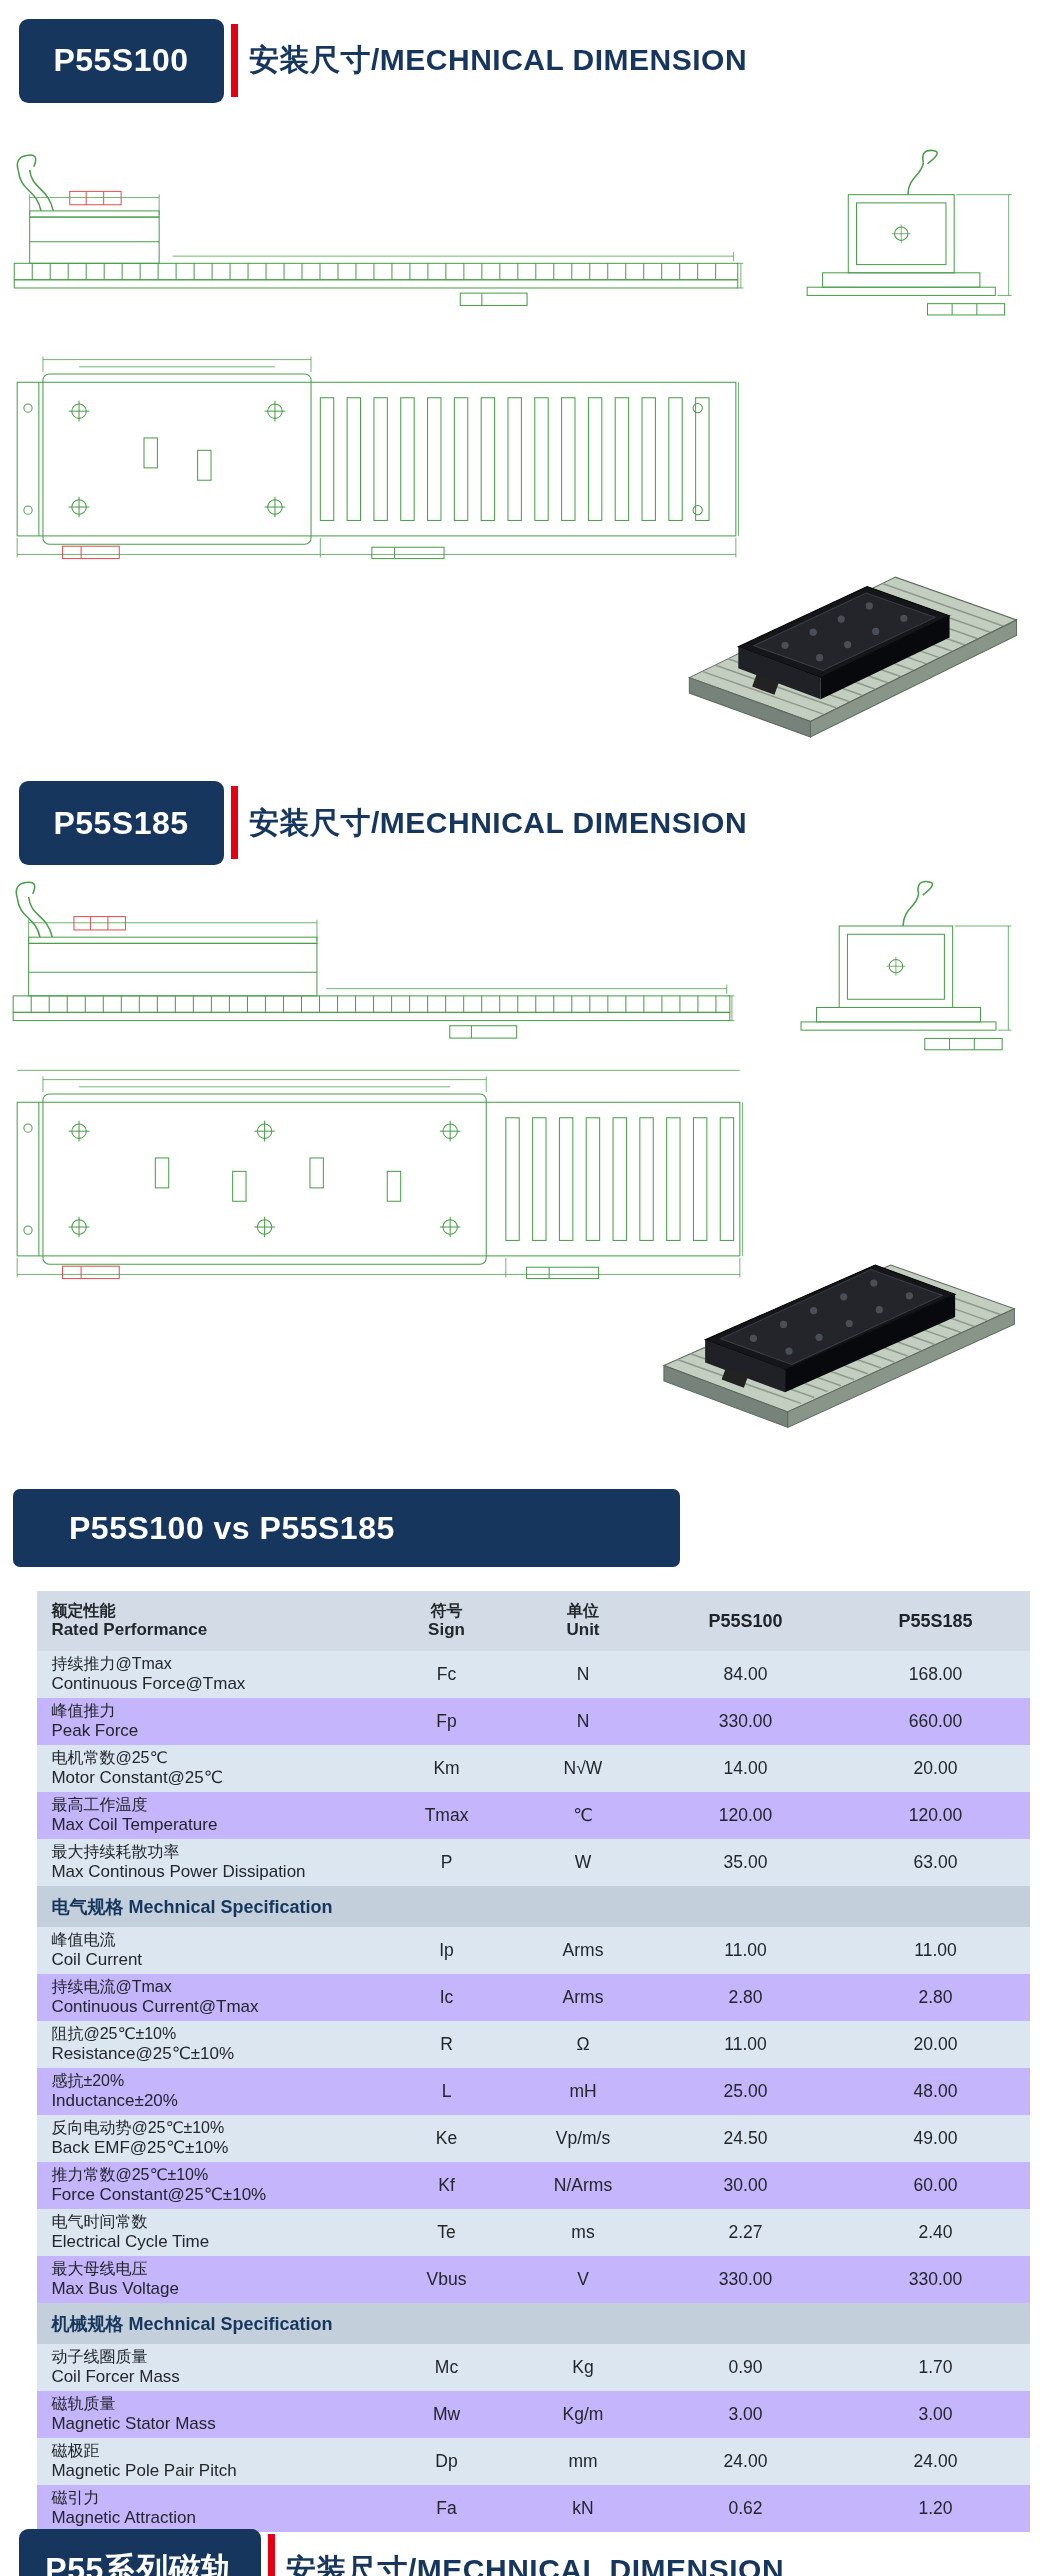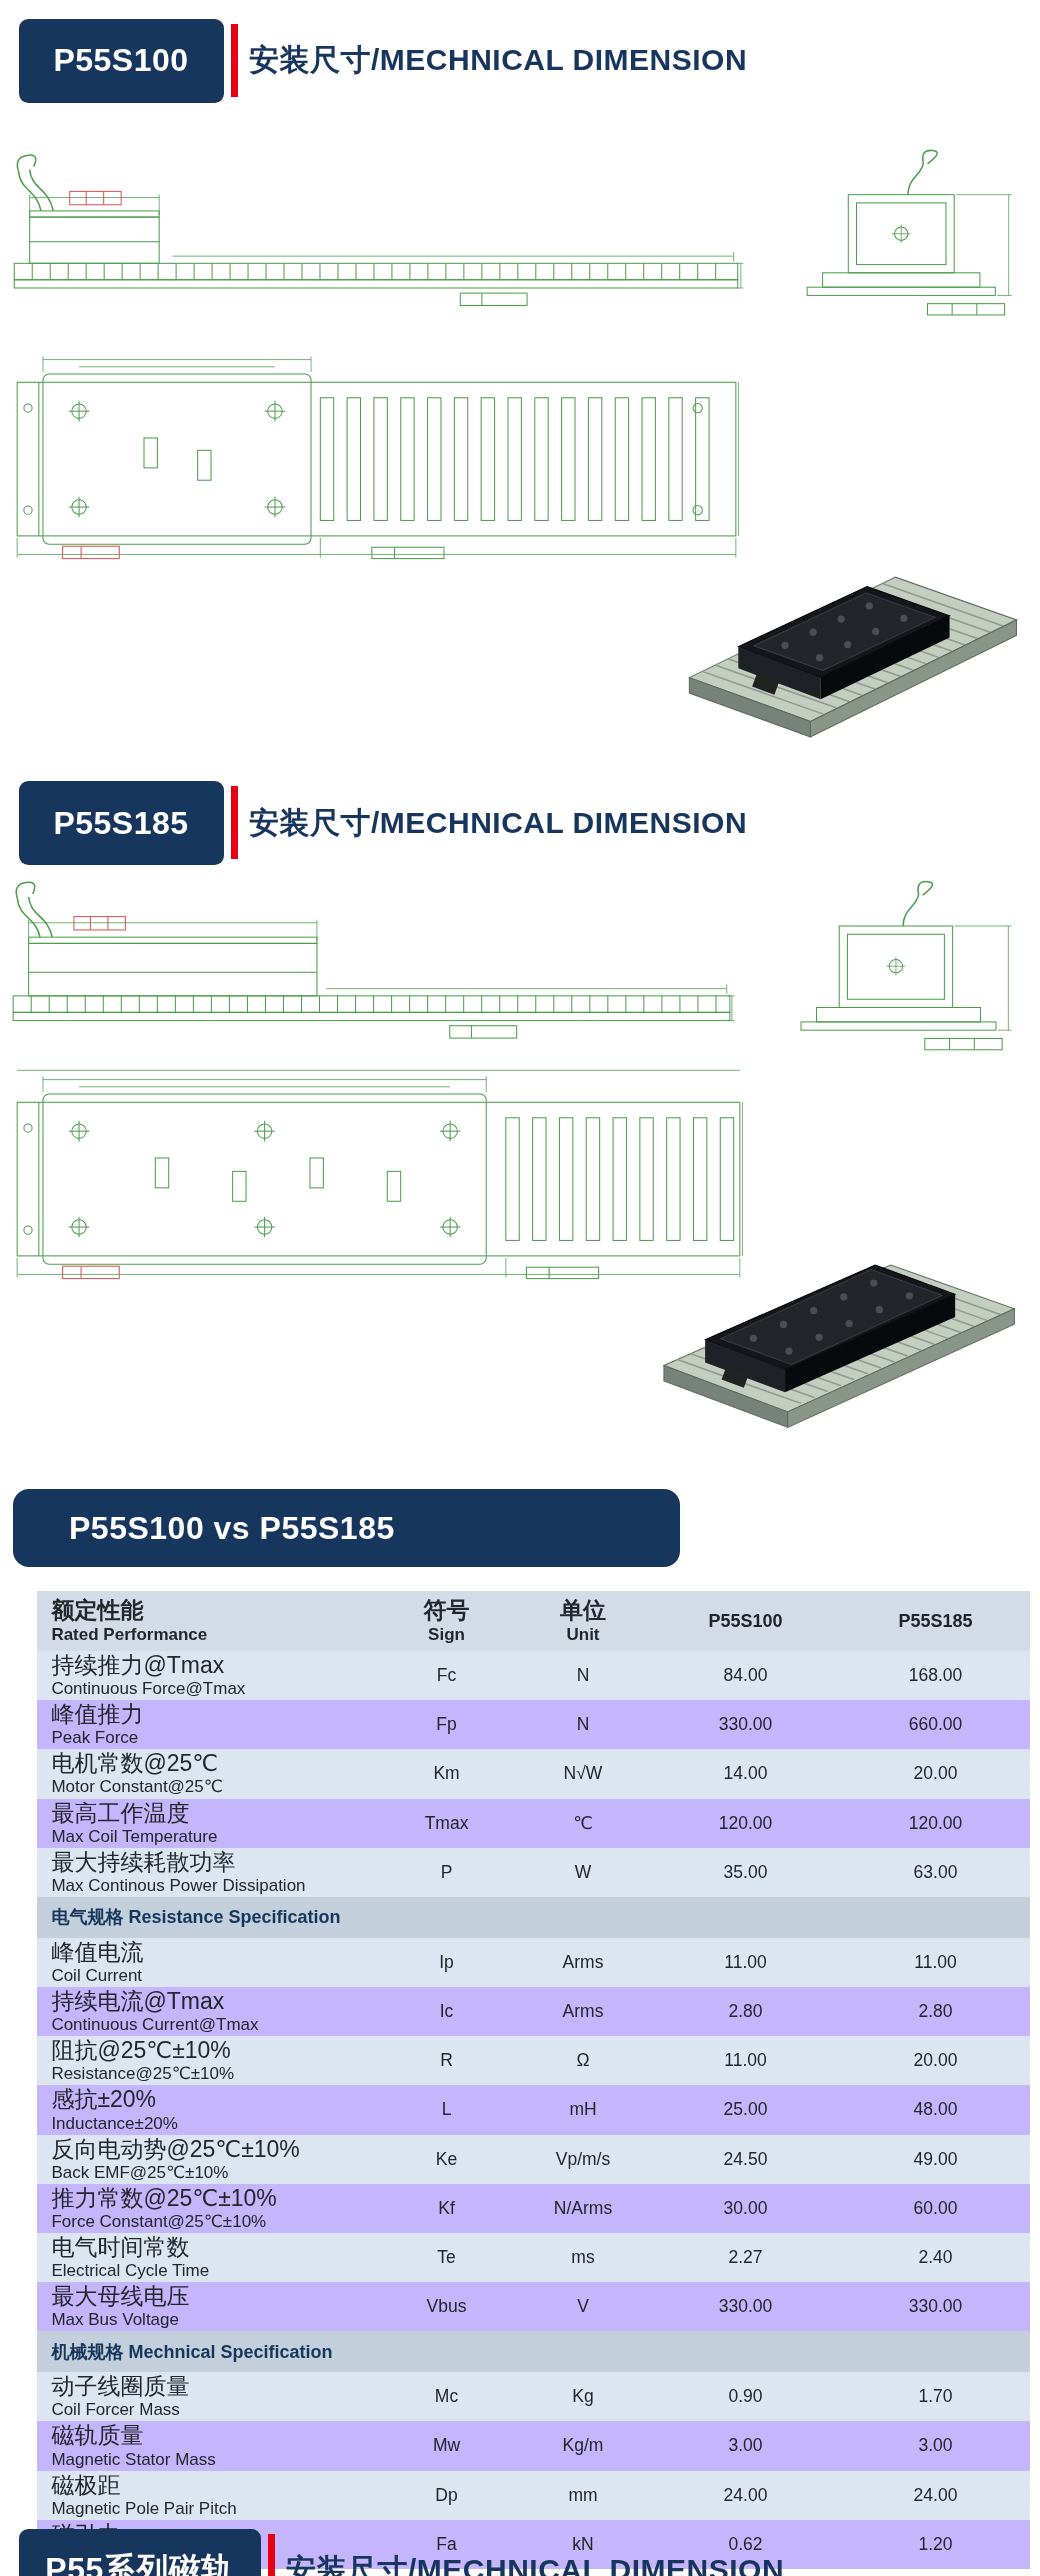--- a/index.html
+++ b/index.html
@@ -2,33 +2,33 @@
 <html style="font-size:8.2px"><head>
 <meta charset="utf-8">
 <style>
   html,body{margin:0;padding:0;}
   body{background:#ffffff;font-family:"Liberation Sans","DejaVu Sans",sans-serif;}
   .page{position:relative;width:1041px;height:2984px;background:#fff;overflow:hidden;}
   .abs{position:absolute;}
   .badge{background:#17365d;color:#fff;font-weight:700;display:flex;align-items:center;justify-content:center;border-radius:9.3px;font-size:32px;letter-spacing:0.5px;}
   .redbar{background:#e60012;width:7.2px;}
   .sectitle{color:#17365d;font-weight:700;font-size:30px;display:flex;align-items:center;letter-spacing:0.5px;}
-  .vsbar{background:#17365d;color:#fff;font-weight:700;font-size:32px;display:flex;align-items:center;border-radius:16px;padding-left:56px;letter-spacing:0.5px;}
+  .vsbar{background:#17365d;color:#fff;font-weight:700;font-size:32px;display:flex;align-items:center;border-radius:7px;padding-left:56px;letter-spacing:0.5px;}
   svg{display:block;}
 
   
   .spec-table{border-collapse:collapse;table-layout:fixed;width:993px;}
   .spec-table thead th{background:#d3dce6;height:58px;font-size:18px;color:#20242a;font-weight:700;vertical-align:middle;}
   .spec-table thead th.left{text-align:left;padding-left:14.4px;}
   .spec-table td{height:45px;vertical-align:middle;}
   .spec-table tr.ra{background:#dce6f1;padding-left:44px;}
   .spec-table tr.rb{background:#c4b5fd;}
   .spec-table tr.grp td{background:#c3cfdb;font-weight:700;color:#17365d;font-size:18px;padding-left:14.4px;height:39px;text-align:left;}
   .spec-table td.c1{text-align:left;padding-left:14.4px;}
-  .spec-table .cn{font-size:23px;color:#23262b;line-height:1.18;}
+  .spec-table .cn{font-size:16px;color:#23262b;line-height:1.18;}
   .spec-table .en{font-size:17px;color:#23262b;line-height:1.18;}
   .spec-table td.cc{text-align:center;font-size:17.5px;color:#23262b;}
 </style>
 </head>
 <body>
 
 <div class="page">
 
   <div class="abs badge" style="left:18.5px;top:18.5px;width:205px;height:84px;">P55S100</div>
   <div class="abs redbar" style="left:231px;top:24px;height:73px;"></div>
@@ -516,21 +516,21 @@
             <td class="c1">
               <div class="cn">最大持续耗散功率</div>
               <div class="en">Max Continous Power Dissipation</div>
             </td>
             <td class="cc">P</td>
             <td class="cc">W</td>
             <td class="cc">35.00</td>
             <td class="cc">63.00</td>
           </tr>
           <tr class="grp">
-            <td colspan="5">电气规格 Resistance Specification</td>
+            <td colspan="5">电气规格 Mechnical Specification</td>
           </tr>
           <tr class="ra">
             <td class="c1">
               <div class="cn">峰值电流</div>
               <div class="en">Coil Current</div>
             </td>
             <td class="cc">Ip</td>
             <td class="cc">Arms</td>
             <td class="cc">11.00</td>
             <td class="cc">11.00</td>

